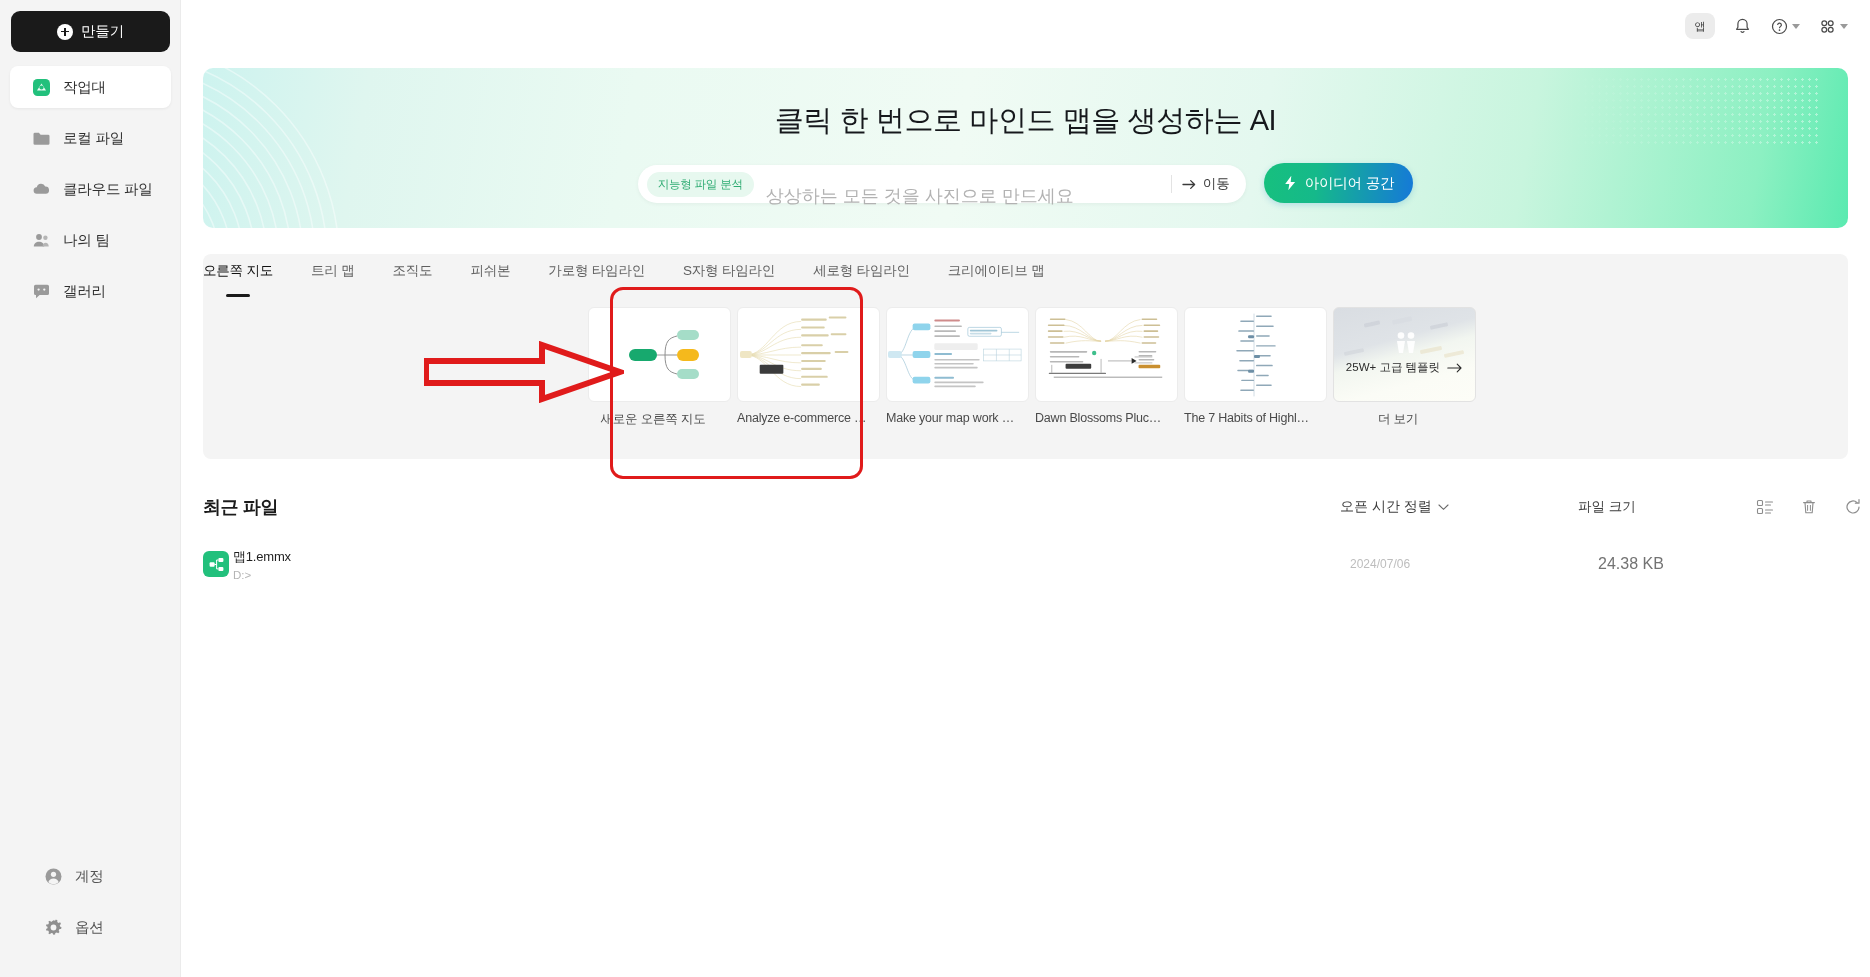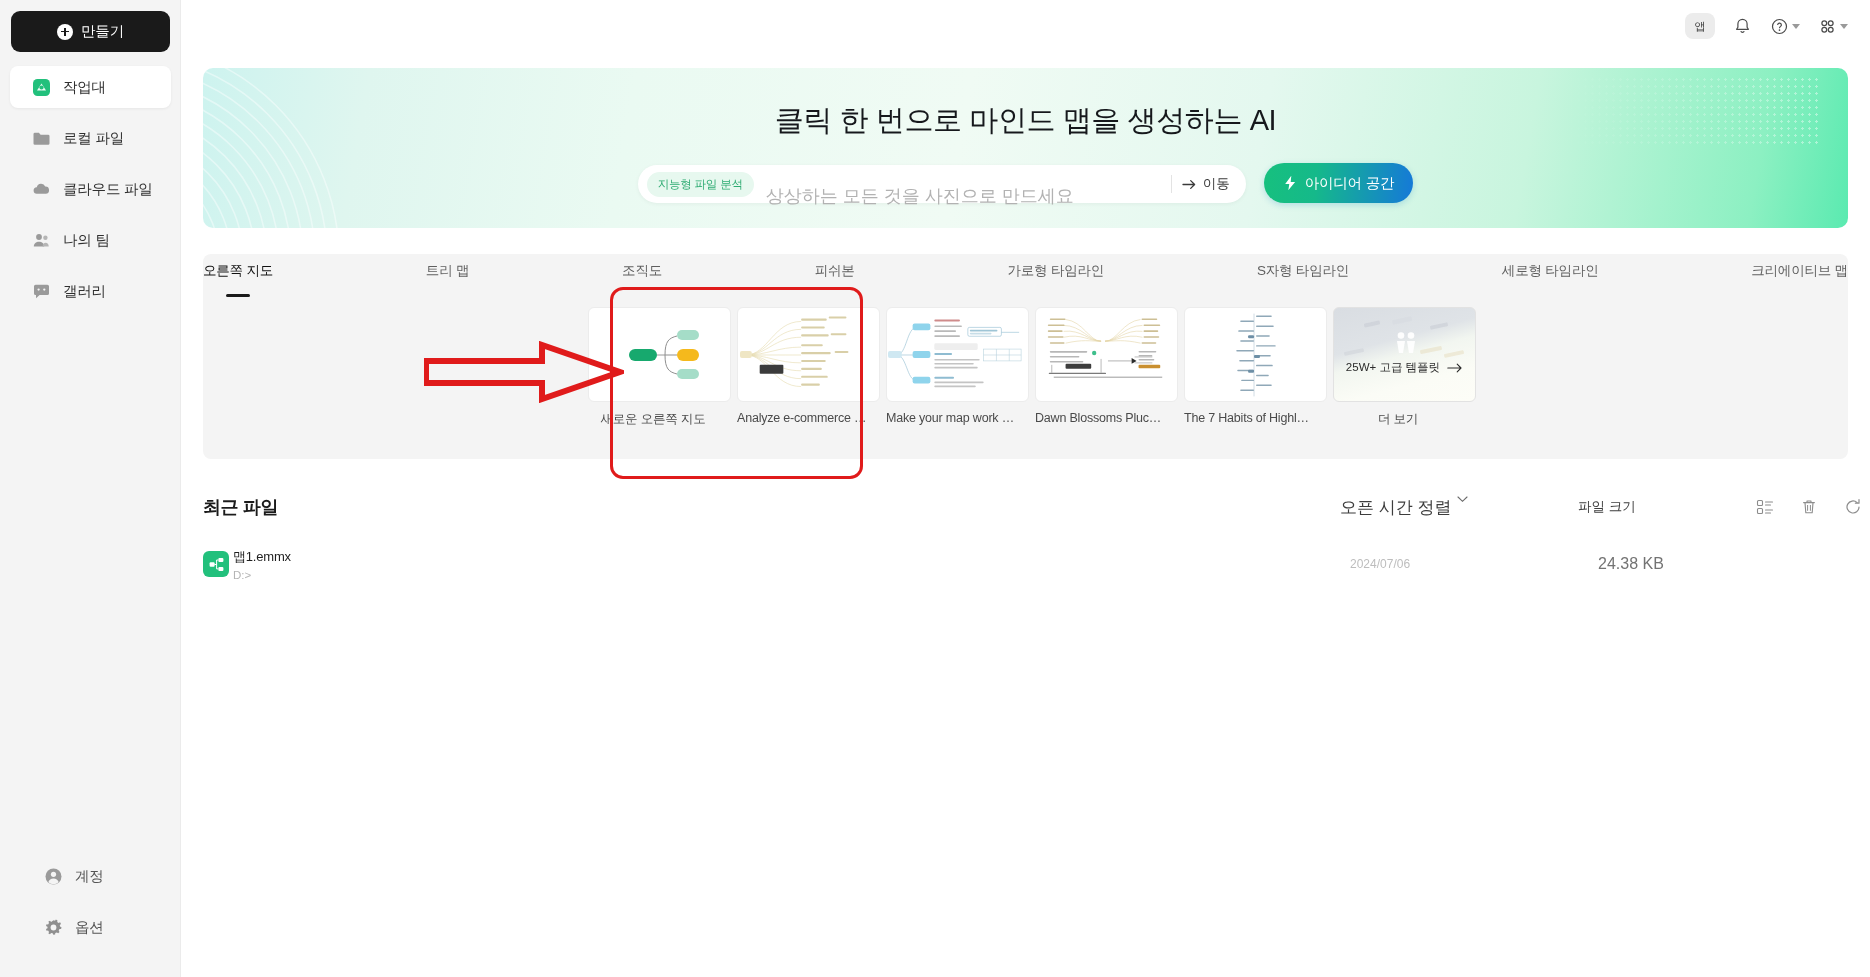--- a/index.html
+++ b/index.html
@@ -125,21 +125,21 @@
     color: #fff; font-size: 14.5px; display: flex; align-items: center; gap: 8px;
     cursor: pointer; letter-spacing: -0.2px;
     box-shadow: 0 2px 6px rgba(20,130,190,.22);
   }
 
   
   .tpl-strip {
     margin: 10px 22px 0 22px; background: #f4f4f4; border-radius: 8px;
     height: 205px; position: relative; padding-top: 8px;
   }
-  .tabs { display: flex; justify-content: space-between; gap: 28px; height: 33px; }
+  .tabs { display: flex; justify-content: flex-start; gap: 38px; height: 33px; }
   .tab {
     font-size: 13.5px; color: #5f5f5f; cursor: pointer; position: relative;
     padding-bottom: 10px; letter-spacing: -0.2px; white-space: nowrap;
   }
   .tab.active { color: #111; }
   .tab.active::after {
     content: ""; position: absolute; left: 50%; transform: translateX(-50%);
     bottom: -2px; width: 24px; height: 3px; background: #1a1a1a; border-radius: 2px;
   }
   .cards { display: flex; justify-content: center; gap: 19px; margin-top: 12px; }
@@ -163,22 +163,22 @@
     font-size: 11.5px; color: #2c2c2c; display: flex;
     align-items: center; justify-content: center; gap: 7px;
   }
 
   
   .recent { margin: 28px 22px 0 22px; position: relative; }
   .recent-head {
     display: flex; align-items: center; height: 40px; position: relative;
   }
   .recent-title { font-size: 18px; font-weight: 700; color: #1b1b1b; letter-spacing: -0.4px; }
-  .rh-sort { position: absolute; left: 1137px; display: flex; align-items: flex-start;
-             gap: 6px; font-size: 17px; color: #3d3d3d; cursor: pointer; }
+  .rh-sort { position: absolute; left: 1137px; display: flex; align-items: center;
+             gap: 6px; font-size: 14px; color: #3d3d3d; cursor: pointer; }
   .rh-size { position: absolute; left: 1375px; font-size: 13.5px; color: #3d3d3d; }
   .rh-tools { position: absolute; right: -14px; display: flex; align-items: center; gap: 26px; }
   .rh-tools .t { cursor: pointer; display: flex; }
 
   .file-row {
     display: flex; align-items: center; height: 46px; margin-top: 14px;
     position: relative; cursor: pointer; border-radius: 6px;
   }
   .file-icon {
     width: 26px; height: 26px; border-radius: 6px; background: #22c07c;

